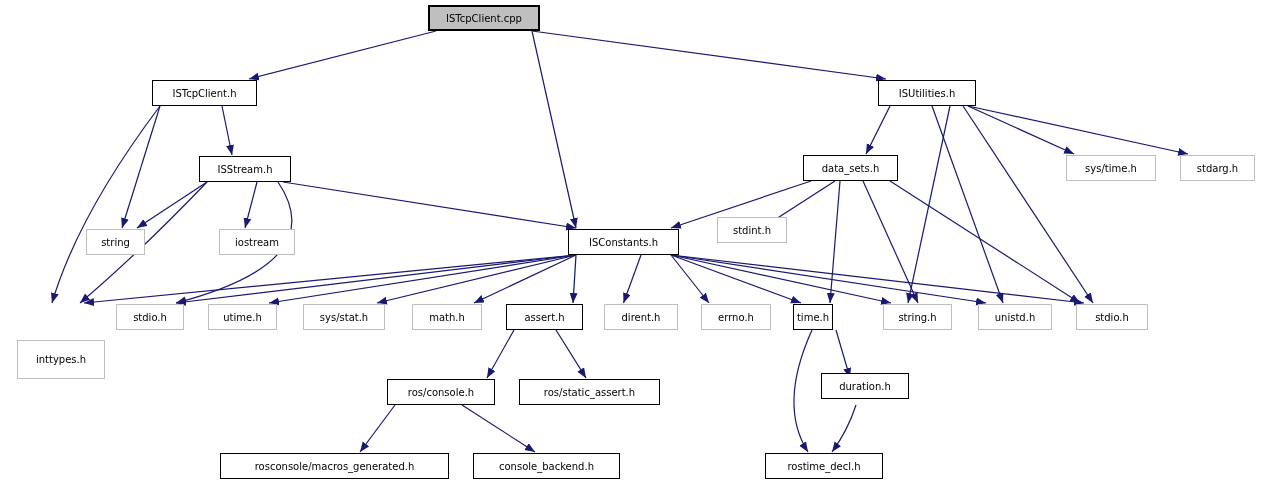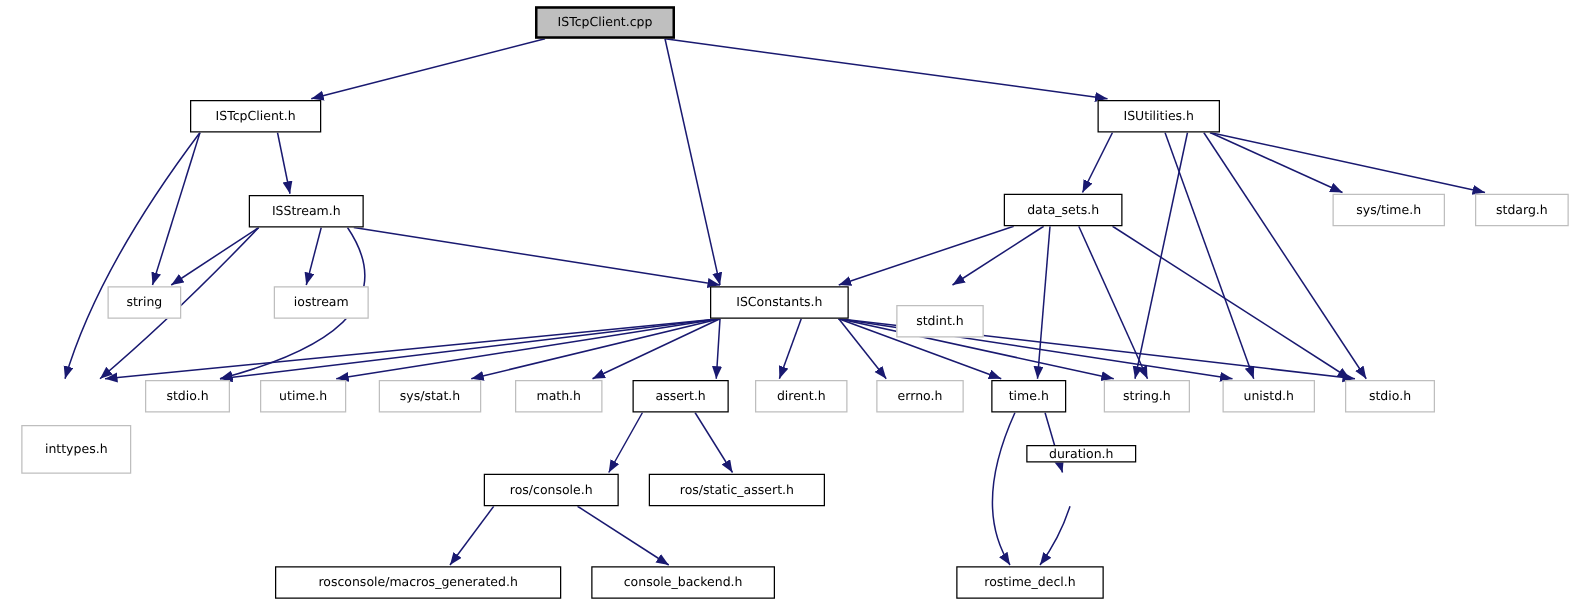--- a/index.html
+++ b/index.html
@@ -92,33 +92,33 @@
       <div class="node main" style="left: 428px; top: 5px; width: 112px; height: 26px;">ISTcpClient.cpp</div>
       <div class="node internal" style="left: 152px; top: 80px; width: 105px; height: 26px;">ISTcpClient.h</div>
       <div class="node internal" style="left: 878px; top: 80px; width: 98px; height: 26px;">ISUtilities.h</div>
       <div class="node internal" style="left: 199px; top: 156px; width: 92px; height: 26px;">ISStream.h</div>
       <div class="node internal" style="left: 803px; top: 155px; width: 95px; height: 26px;">data_sets.h</div>
       <div class="node external" style="left: 1066px; top: 155px; width: 90px; height: 26px;">sys/time.h</div>
       <div class="node external" style="left: 1180px; top: 155px; width: 75px; height: 26px;">stdarg.h</div>
       <div class="node external" style="left: 86px; top: 229px; width: 59px; height: 26px;">string</div>
       <div class="node external" style="left: 219px; top: 229px; width: 76px; height: 26px;">iostream</div>
       <div class="node internal" style="left: 568px; top: 229px; width: 111px; height: 26px;">ISConstants.h</div>
-      <div class="node external" style="left: 717px; top: 244px; width: 70px; height: 26px;">stdint.h</div>
+      <div class="node external" style="left: 717px; top: 217px; width: 70px; height: 26px;">stdint.h</div>
       <div class="node external" style="left: 17px; top: 304px; width: 88px; height: 39px; margin-top: 36px;">inttypes.h</div>
       <div class="node external" style="left: 116px; top: 304px; width: 68px; height: 26px;">stdio.h</div>
       <div class="node external" style="left: 208px; top: 304px; width: 69px; height: 26px;">utime.h</div>
       <div class="node external" style="left: 303px; top: 304px; width: 82px; height: 26px;">sys/stat.h</div>
       <div class="node external" style="left: 412px; top: 304px; width: 70px; height: 26px;">math.h</div>
       <div class="node internal" style="left: 506px; top: 304px; width: 77px; height: 26px;">assert.h</div>
       <div class="node external" style="left: 604px; top: 304px; width: 74px; height: 26px;">dirent.h</div>
       <div class="node external" style="left: 701px; top: 304px; width: 70px; height: 26px;">errno.h</div>
-      <div class="node internal" style="left: 793px; top: 304px; width: 60px; height: 26px;">time.h</div>
+      <div class="node internal" style="left: 793px; top: 304px; width: 40px; height: 26px;">time.h</div>
       <div class="node external" style="left: 883px; top: 304px; width: 69px; height: 26px;">string.h</div>
       <div class="node external" style="left: 978px; top: 304px; width: 74px; height: 26px;">unistd.h</div>
       <div class="node external" style="left: 1076px; top: 304px; width: 72px; height: 26px;">stdio.h</div>
       <div class="node internal" style="left: 387px; top: 379px; width: 108px; height: 26px;">ros/console.h</div>
       <div class="node internal" style="left: 519px; top: 379px; width: 141px; height: 26px;">ros/static_assert.h</div>
-      <div class="node internal" style="left: 821px; top: 356px; width: 88px; height: 14px;">duration.h</div>
+      <div class="node internal" style="left: 821px; top: 373px; width: 88px; height: 26px;">duration.h</div>
       <div class="node internal" style="left: 220px; top: 453px; width: 229px; height: 26px;">rosconsole/macros_generated.h</div>
       <div class="node internal" style="left: 473px; top: 453px; width: 147px; height: 26px;">console_backend.h</div>
       <div class="node internal" style="left: 765px; top: 453px; width: 118px; height: 26px;">rostime_decl.h</div>
     </div>
 </div>
 
 </body></html>

